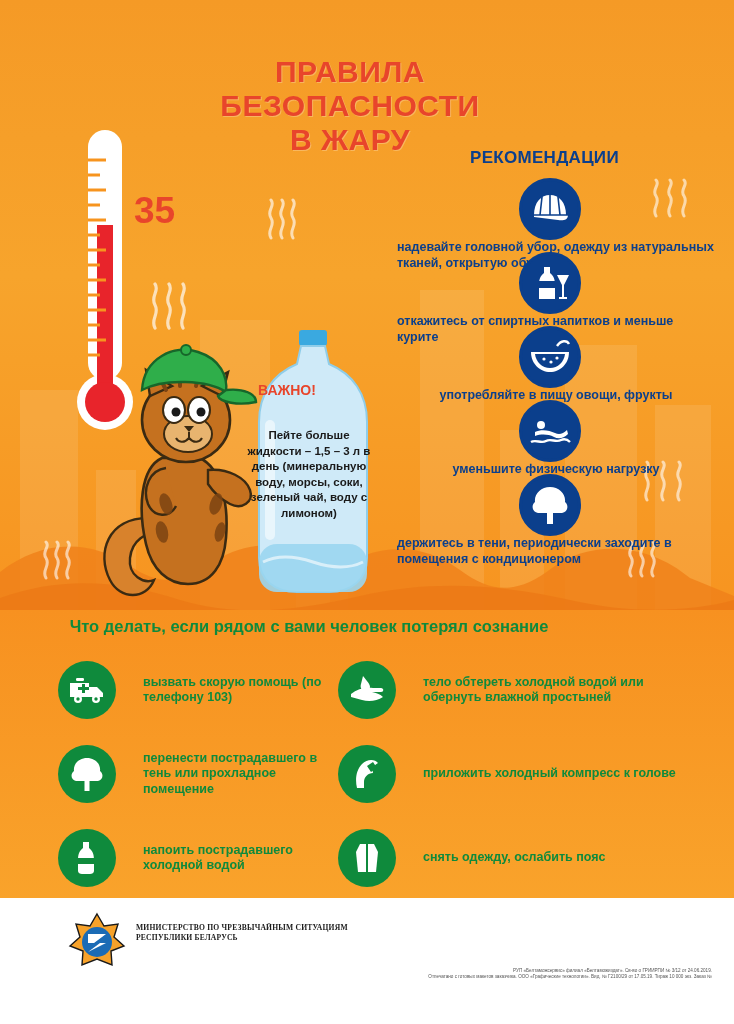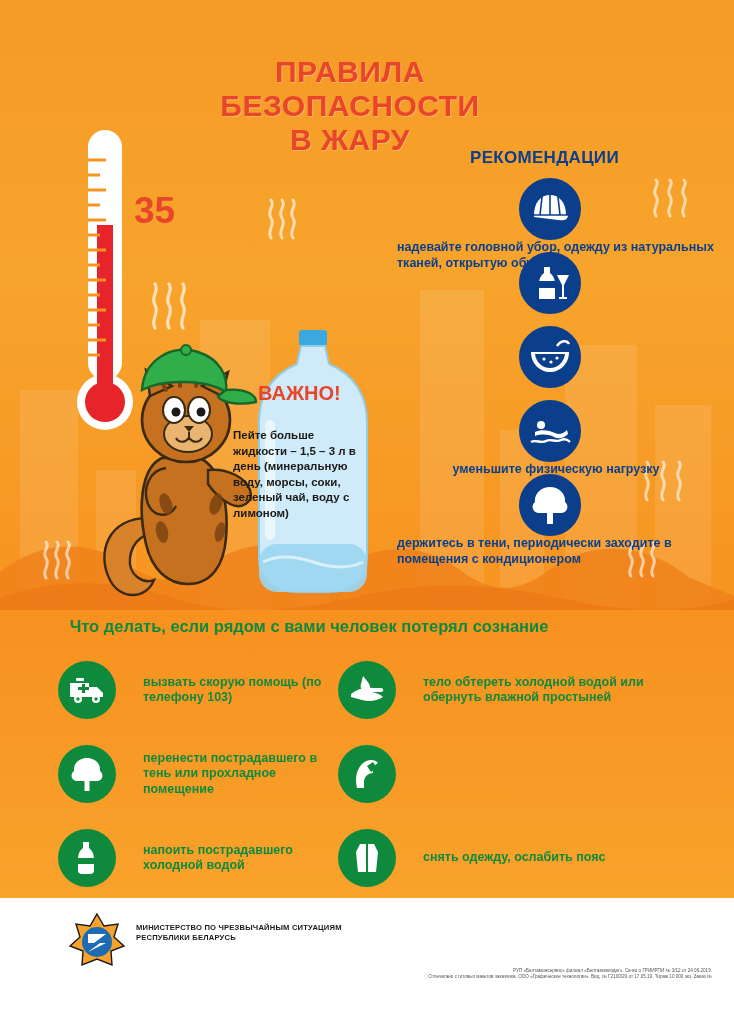--- a/index.html
+++ b/index.html
@@ -48,25 +48,25 @@
   
   .thermo { position: absolute; left: 70px; top: 130px; width: 120px; height: 310px; }
   .thermo-num {
     position: absolute; left: 134px; top: 190px;
     color: #e8452b; font-weight: bold; font-size: 37px;
   }
   
   .bottle { position: absolute; left: 243px; top: 330px; width: 140px; height: 265px; }
   .vazhno {
     position: absolute; left: 258px; top: 382px;
-    color: #e8452b; font-weight: bold; font-size: 20px;
+    color: #e8452b; font-weight: bold; font-size: 14px;
   }
   .bottle-text {
-    position: absolute; left: 233px; top: 428px; width: 128px;
-    color: #1a1a1a; font-size: 11.5px; line-height: 15.5px; 
+    position: absolute; left: 245px; top: 428px; width: 128px;
+    color: #1a1a1a; font-size: 11.5px; line-height: 15.5px; text-align: center;
     font-weight: 600;
   }
   
   .rec-title {
     position: absolute; left: 470px; top: 148px;
     color: #0b3f8c; font-weight: bold; font-size: 17px; letter-spacing: .3px;
   }
   .rec-list { position: absolute; left: 385px; top: 178px; width: 330px; }
   .rec-item { display: flex; align-items: center; margin-bottom: 6px; height: 68px; flex-direction: column; }
   .rec-ico {
@@ -98,20 +98,21 @@
   .aid-txt {
     margin-left: 11px; color: #0f8a3c; font-size: 12.5px; line-height: 15.5px;
     font-weight: 600;
   }
   
   .emblem { position: absolute; left: 68px; top: 912px; width: 58px; height: 58px; }
   .ministry {
     position: absolute; left: 136px; top: 923px; width: 300px;
     color: #1a1a1a; font-size: 7.6px; line-height: 10px; font-weight: bold;
     letter-spacing: .2px;
+    font-family: Liberation Serif, serif;
   }
   .imprint {
     position: absolute; left: 360px; top: 968px; width: 352px;
     text-align: right; color: #555; font-size: 4.6px; line-height: 6.4px;
   }
   
   .wave { position: absolute; opacity: .75; }
 </style>
 </head>
 <body>
@@ -282,33 +283,35 @@
     </div>
 
     <div class="rec-item">
       <div class="rec-ico">
         <svg width="44" height="44" viewBox="0 0 44 44">
           <path d="M16,6 L22,6 L22,12 C26,15 27,19 27,24 L27,38 L11,38 L11,24 C11,19 12,15 16,12 Z" fill="#ffffff"></path>
           <rect x="11" y="20" width="16" height="7" fill="#0b3f8c"></rect>
           <path d="M29,14 L41,14 L36,24 L36,36 L39,36 L39,38 L31,38 L31,36 L34,36 L34,24 Z" fill="#ffffff"></path>
         </svg>
       </div>
+      <div class="rec-txt">откажитесь от спиртных напитков и меньше курите</div>
     </div>
 
     <div class="rec-item">
       <div class="rec-ico">
         <svg width="46" height="46" viewBox="0 0 46 46">
           <path d="M4,18 C4,30 13,38 23,38 C33,38 42,30 42,18 Z" fill="#ffffff"></path>
           <path d="M8,20 C9,28 15,34 23,34 C31,34 37,28 38,20 Z" fill="#0b3f8c"></path>
           <circle cx="17" cy="25" r="1.6" fill="#ffffff"></circle>
           <circle cx="24" cy="28" r="1.6" fill="#ffffff"></circle>
           <circle cx="30" cy="24" r="1.6" fill="#ffffff"></circle>
           <path d="M30,12 C34,6 40,6 42,10" stroke="#ffffff" stroke-width="2.4" fill="none"></path>
         </svg>
       </div>
+      <div class="rec-txt">употребляйте в пищу овощи, фрукты</div>
     </div>
 
     <div class="rec-item">
       <div class="rec-ico">
         <svg width="46" height="46" viewBox="0 0 46 46">
           <circle cx="14" cy="17" r="4" fill="#ffffff"></circle>
           <path d="M8,24 C14,21 22,22 28,25 C32,27 36,26 40,22 L41,26 C36,31 31,31 27,29 C21,26 14,26 8,28 Z" fill="#ffffff"></path>
           <path d="M4,34 C9,31 14,36 19,33 C24,30 29,35 34,32 C38,30 41,32 43,34" stroke="#ffffff" stroke-width="2.4" fill="none"></path>
         </svg>
       </div>
@@ -367,20 +370,21 @@
       <div class="aid-txt">перенести пострадавшего в тень или прохладное помещение</div>
     </div>
 
     <div class="aid-item">
       <div class="aid-ico">
         <svg width="40" height="40" viewBox="0 0 40 40">
           <path d="M10,34 C8,26 9,16 15,10 C20,5 28,5 31,9 C27,11 25,15 26,19 C21,19 17,23 17,28 L17,34 Z" fill="#ffffff"></path>
           <path d="M20,12 L26,8 L30,14 L24,18 Z" fill="#0f8a3c"></path>
         </svg>
       </div>
+      <div class="aid-txt">приложить холодный компресс к голове</div>
     </div>
 
     <div class="aid-item">
       <div class="aid-ico">
         <svg width="40" height="40" viewBox="0 0 40 40">
           <path d="M16,4 L22,4 L22,10 C26,13 27,17 27,22 L27,33 C27,35 25,36 23,36 L15,36 C13,36 11,35 11,33 L11,22 C11,17 12,13 16,10 Z" fill="#ffffff"></path>
           <rect x="11" y="20" width="16" height="6" fill="#0f8a3c"></rect>
         </svg>
       </div>
       <div class="aid-txt">напоить пострадавшего холодной водой</div>

